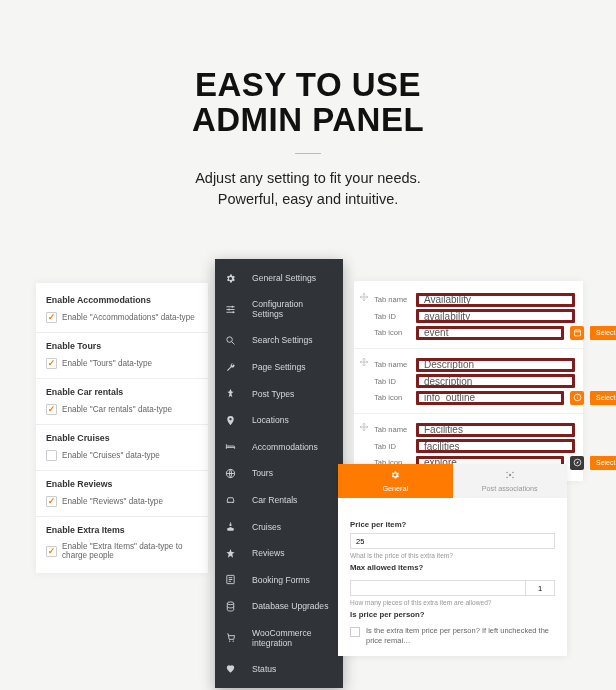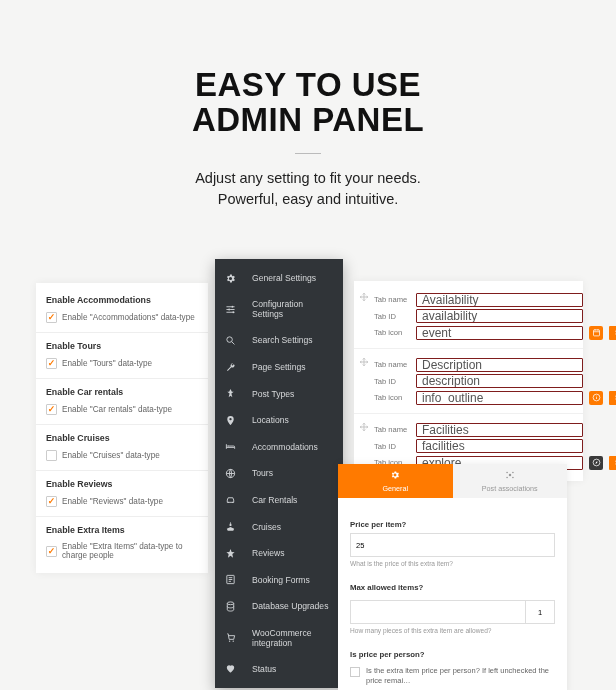--- a/index.html
+++ b/index.html
@@ -63,22 +63,22 @@
   .tcard { border-bottom: 1px solid #f0f0f0; padding: 6px 8px 6px 20px; position: relative; }
   .tcard:last-child { border-bottom: none; }
   .drag {
     position: absolute; left: 5px; top: 8px; width: 10px; height: 10px;
     color: #bbb; display: flex; align-items: center; justify-content: center;
   }
   .drag svg { width: 10px; height: 10px; }
   .trow { display: flex; align-items: center; gap: 6px; margin: 2.5px 0; }
   .tlabel { width: 36px; flex: 0 0 36px; color: #777; }
   .tinput {
-    flex: 1; background: #fff; border: 1px solid #7f1d1d;
-    height: 14px; padding: 0 5px; font-size: 12px; color: #555;
+    flex: 1; background: #fff; border: 3px solid #7f1d1d;
+    height: 14px; padding: 0 5px; font-size: 10px; color: #555;
     border-radius: 1px;
   }
   .iconsq {
     width: 14px; height: 14px; border-radius: 2px;
     display: flex; align-items: center; justify-content: center;
     flex: 0 0 14px; color: #fff;
   }
   .iconsq.orange { background: #ff7a00; }
   .iconsq.dark { background: #3a3a3a; }
   .iconsq svg { width: 9px; height: 9px; }
@@ -96,24 +96,24 @@
   }
   .pp-tabs { display: flex; height: 34px; }
   .pp-tab {
     flex: 1; display: flex; flex-direction: column; align-items: center;
     justify-content: center; gap: 2px; font-size: 7.2px;
   }
   .pp-tab.active { background: #ff7a00; color: #fff; }
   .pp-tab.inactive { background: #f3f3f3; color: #999; }
   .pp-tab svg { width: 10px; height: 10px; }
   .pp-body { padding: 10px 12px; }
-  .pp-label { font-weight: 700; color: #333; font-size: 7.8px; margin-top: 16px; }
+  .pp-label { font-weight: 700; color: #333; font-size: 7.8px; margin-top: 4px; }
   .pp-label:first-child { margin-top: 12px; }
   .pp-field {
-    width: 100%; height: 24px; border: 1px solid #ddd; margin-top: 4px;
+    width: 100%; height: 16px; border: 1px solid #ddd; margin-top: 4px;
     font-size: 7.5px; padding: 0 5px; background: #fff;
   }
   .pp-hint { font-size: 6.6px; color: #999; margin-top: 3px; }
   .pp-row-flex { display: flex; gap: 0; margin-top: 4px; }
   .pp-chkline { display: flex; gap: 6px; margin-top: 7px; align-items: flex-start; }
   .pp-chk {
     width: 10px; height: 10px; border: 1px solid #ccc; flex: 0 0 10px;
     margin-top: 1px; background: #fff;
   }
 </style>

